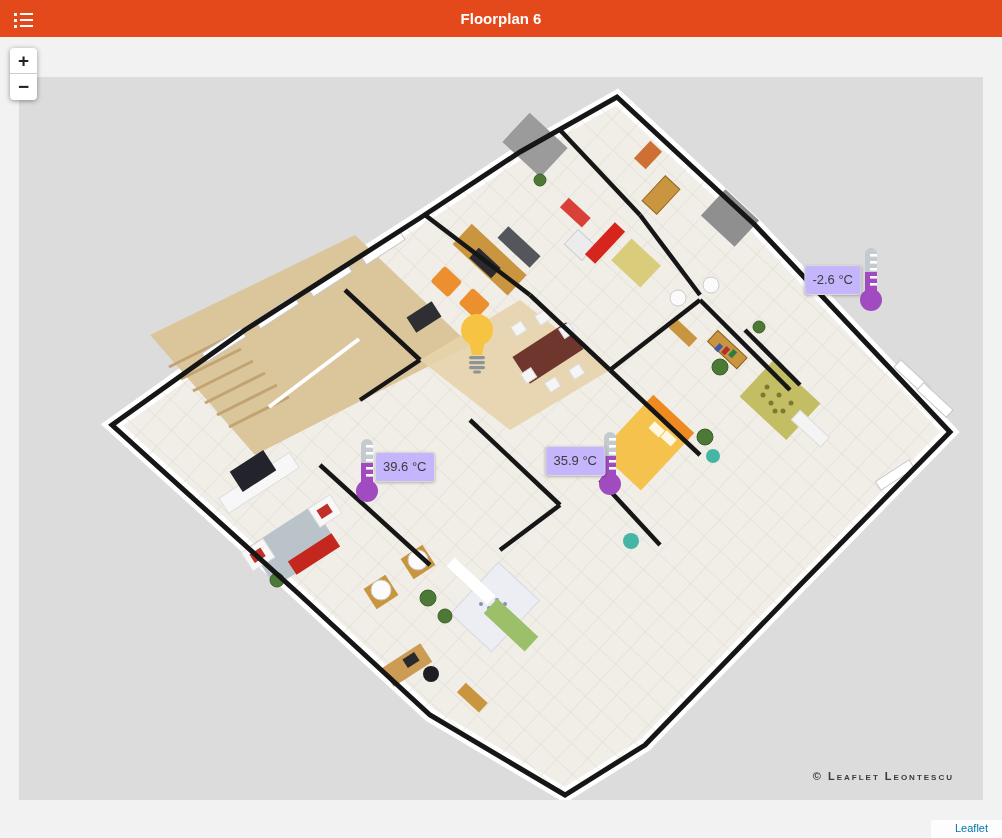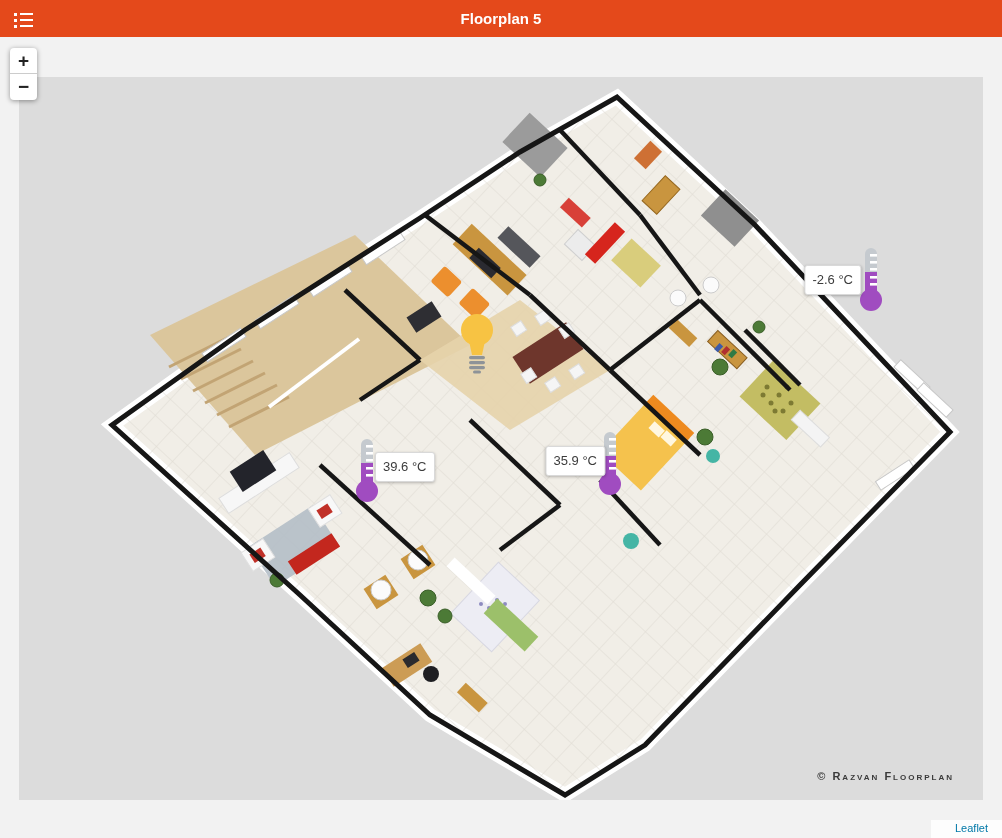--- a/index.html
+++ b/index.html
@@ -35,21 +35,21 @@
               background:#DCDCDC; }
   .plan-img svg { position:absolute; left:0; top:0; }
 
   .credit { position:absolute; right:29px; bottom:18px; font-size:11px;
             font-weight:bold; letter-spacing:2px; color:#3A3A3A;
             font-variant:small-caps; }
 
   
   .marker { position:absolute; width:0; height:0; z-index:30; cursor:pointer; }
   .t-icon { position:absolute; left:0; top:0; }
-  .t-label { position:absolute; background:#ffffff; border:1px solid #d9d9d9;
+  .t-label { position:absolute; background:#c4b5fd; border:1px solid #d9d9d9;
              border-radius:3px; box-shadow:0 1px 3px rgba(0,0,0,.25);
              color:#3C3C3C; font-size:13px; line-height:16px; padding:6px 7px;
              white-space:nowrap; }
   .attach-left { transform:translateX(-100%); }
 
   
   .attribution { position:absolute; right:0; bottom:0; z-index:45;
                  background:rgba(255,255,255,.85); padding:2px 14px 3px 8px;
                  font-size:11px; line-height:13px; }
   .attribution a { color:#0078A8; text-decoration:none; cursor:pointer;margin-left:16px; }
@@ -67,21 +67,21 @@
       <span class="row">
           <span class="dot"></span>
           <span class="bar"></span>
         </span>
       <span class="row">
           <span class="dot"></span>
           <span class="bar"></span>
         </span>
     </span>
   </button>
-  <h1>Floorplan 5</h1>
+  <h1>Floorplan 6</h1>
 </div>
 
 <div class="map">
 
   <div class="zoom-ctl">
     <a>+</a>
     <a>−</a>
   </div>
 
   <div class="plan-img">
@@ -288,19 +288,19 @@
           <rect x="13" y="8" width="7" height="2.6"></rect>
             <rect x="13" y="15" width="7" height="2.6"></rect>
           <rect x="13" y="22" width="7" height="2.6"></rect>
             <rect x="13" y="30" width="7" height="2.6"></rect>
           <rect x="13" y="37" width="7" height="2.6"></rect>
         </g>
       </svg>
       <div class="t-label attach-left" style="left:9px; top:16px;">35.9 °C</div>
     </div>
 
-    <div class="credit">© Razvan Floorplan</div>
+    <div class="credit">© Leaflet Leontescu</div>
   </div>
 
   <div class="attribution">
     <a>Leaflet</a>
   </div>
 </div>
 
 </body></html>

